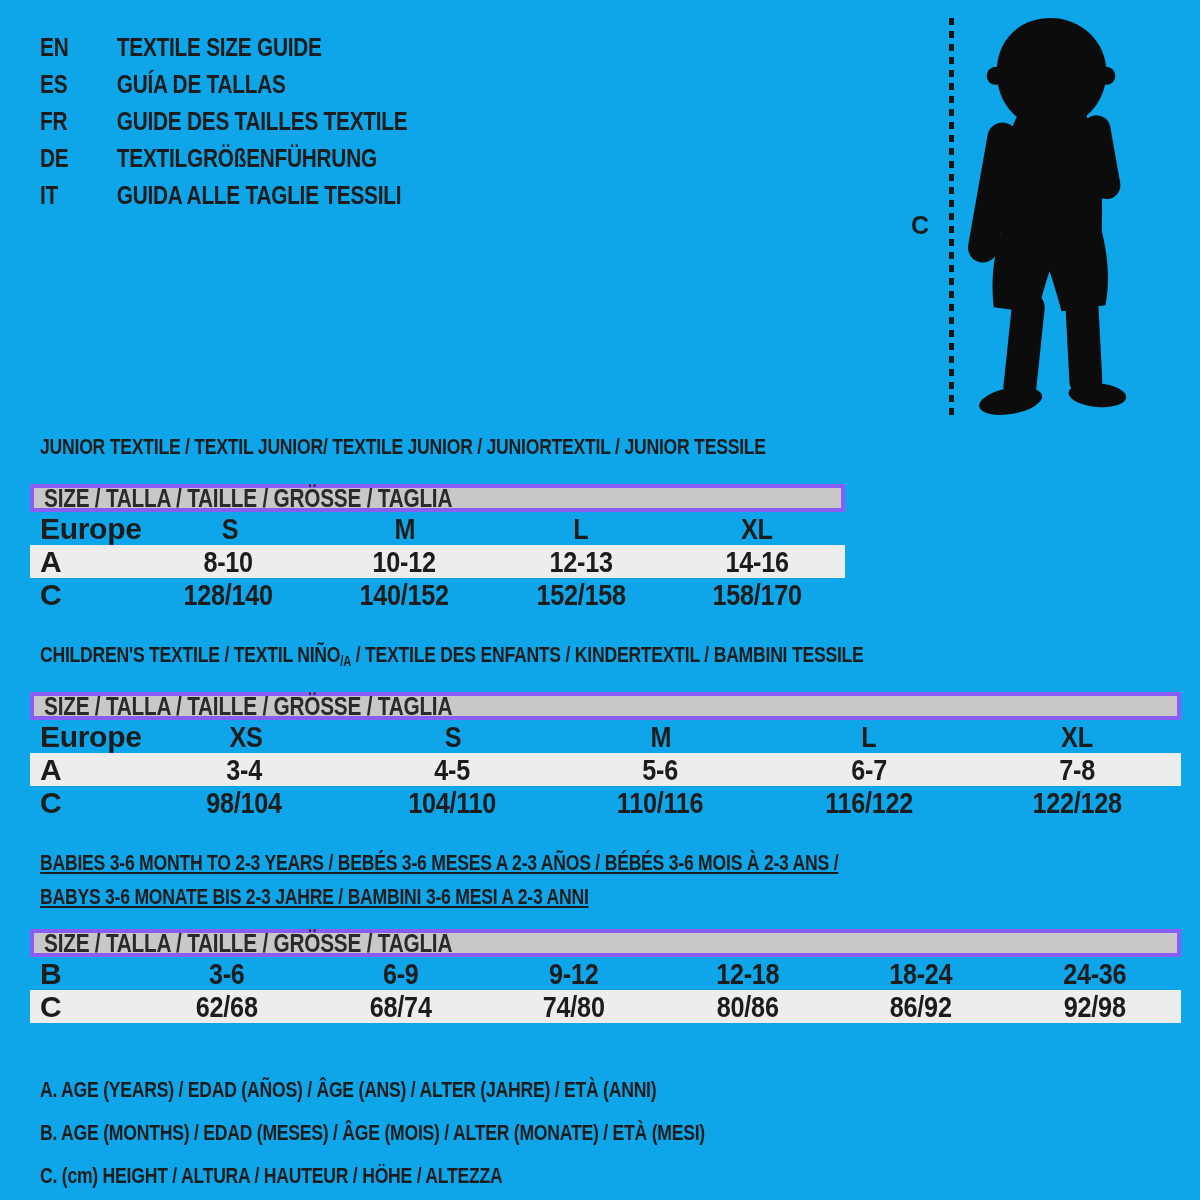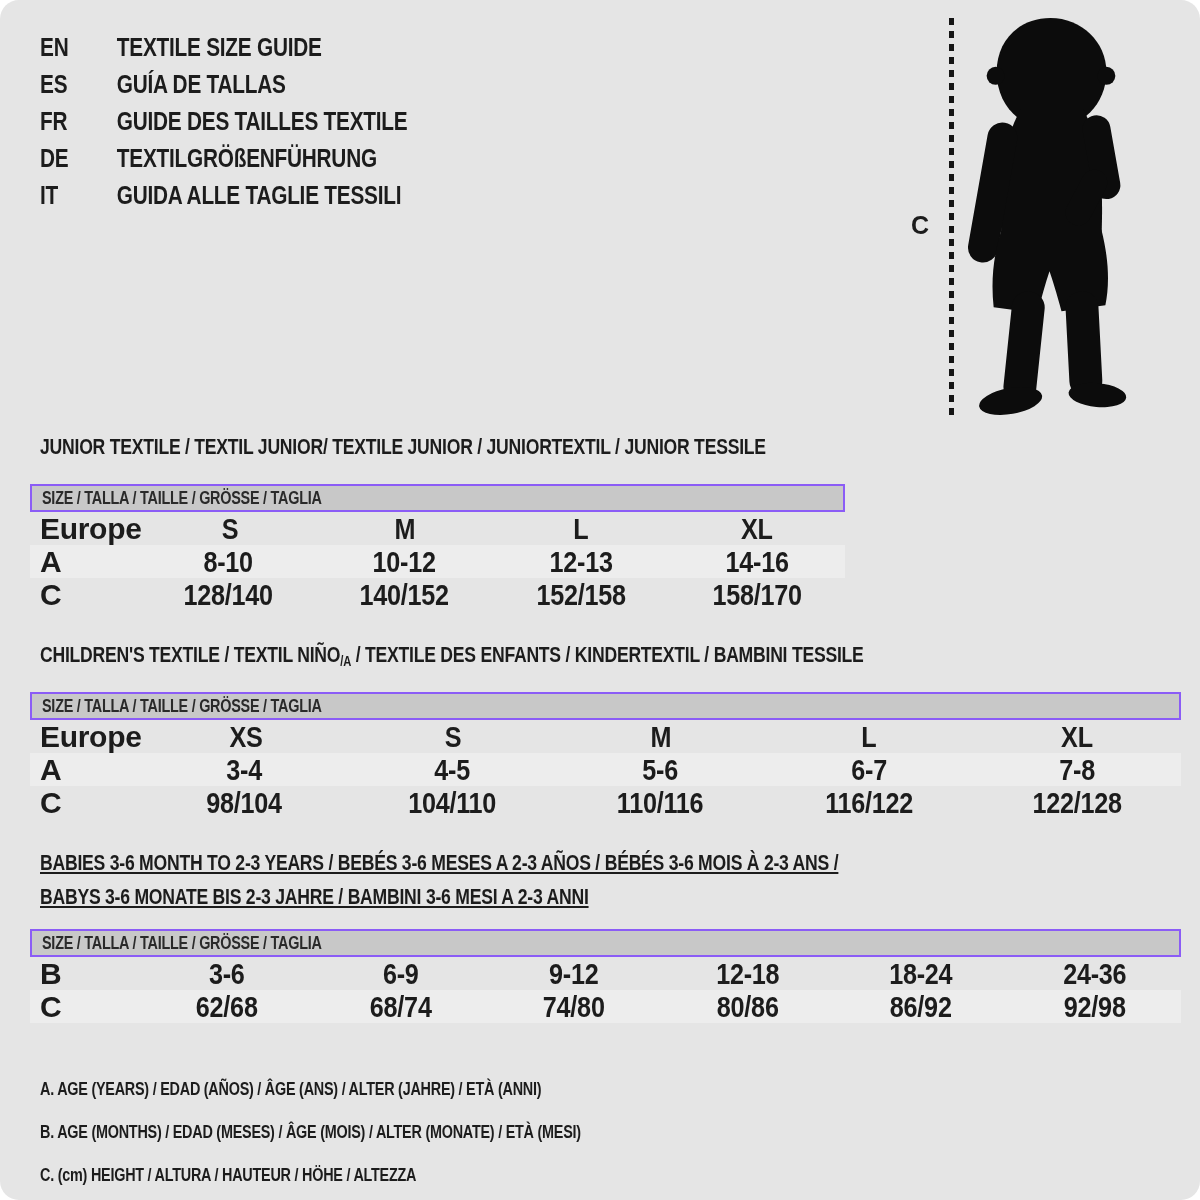--- a/index.html
+++ b/index.html
@@ -1,19 +1,19 @@
 <!DOCTYPE html>
 <html><head>
 <meta charset="utf-8">
 <style>
   html,body { margin:0; padding:0; background:#fff; }
   .page {
-    position:relative; width:1200px; height:1200px; background:#e5e5e5;
+    position:relative; width:1200px; height:1200px; background:#0ea5e9;
     font-family:"Liberation Sans", sans-serif; font-weight:bold;
-    color:#1c1c1c; overflow:hidden;border-radius:19px;
+    color:#1c1c1c; overflow:hidden;
   }
   
   .cl { transform:scaleX(0.8); transform-origin:0 50%; white-space:nowrap; letter-spacing:-0.3px; }
   .cx { transform:scaleX(0.84); transform-origin:50% 50%; white-space:nowrap; letter-spacing:-0.3px; }
 
   
   .lang-block {
     position:absolute; left:40px; top:34px;
     display:grid; grid-template-columns:96px auto; row-gap:11px;
     font-size:26px; transform:scaleX(0.8); transform-origin:0 0;
@@ -32,31 +32,31 @@
   
   .sec-title { position:absolute; left:40px; font-size:22px; line-height:26px; }
   .sec-title sub { font-size:14px; vertical-align:-4px; }
   .two-line { line-height:34px; }
 
   
   .size-table { position:absolute; left:30px; }
   .t1 { width:815px; }
   .t2, .t3 { width:1151px; }
   .thead {
-    height:28px; background:#c8c8c8; border:2px solid #8b5cf6;
+    height:28px; background:#c8c8c8; border:4px solid #8b5cf6;
     display:flex; align-items:center; padding-left:10px;
-    font-size:18px; color:#2a2a2a; box-sizing:border-box;
+    font-size:26px; color:#2a2a2a; box-sizing:border-box;
   }
   .trow { display:flex; height:33px; align-items:center; font-size:30px; }
   .trow.shaded { background:#ededed; }
   .trow .cell { flex:1; text-align:center; }
   .trow .label { flex:0 0 110px; text-align:left; padding-left:10px; box-sizing:border-box; }
 
   
-  .legend { position:absolute; left:40px; top:1068px; font-size:18px; line-height:43px; }
+  .legend { position:absolute; left:40px; top:1068px; font-size:22px; line-height:43px; }
   .legend div { white-space:nowrap; }
 </style>
 </head>
 <body>
 
 <div class="page">
 
   <div class="lang-block">
     <span class="code">EN</span>
     <span class="ltitle">TEXTILE SIZE GUIDE</span>

